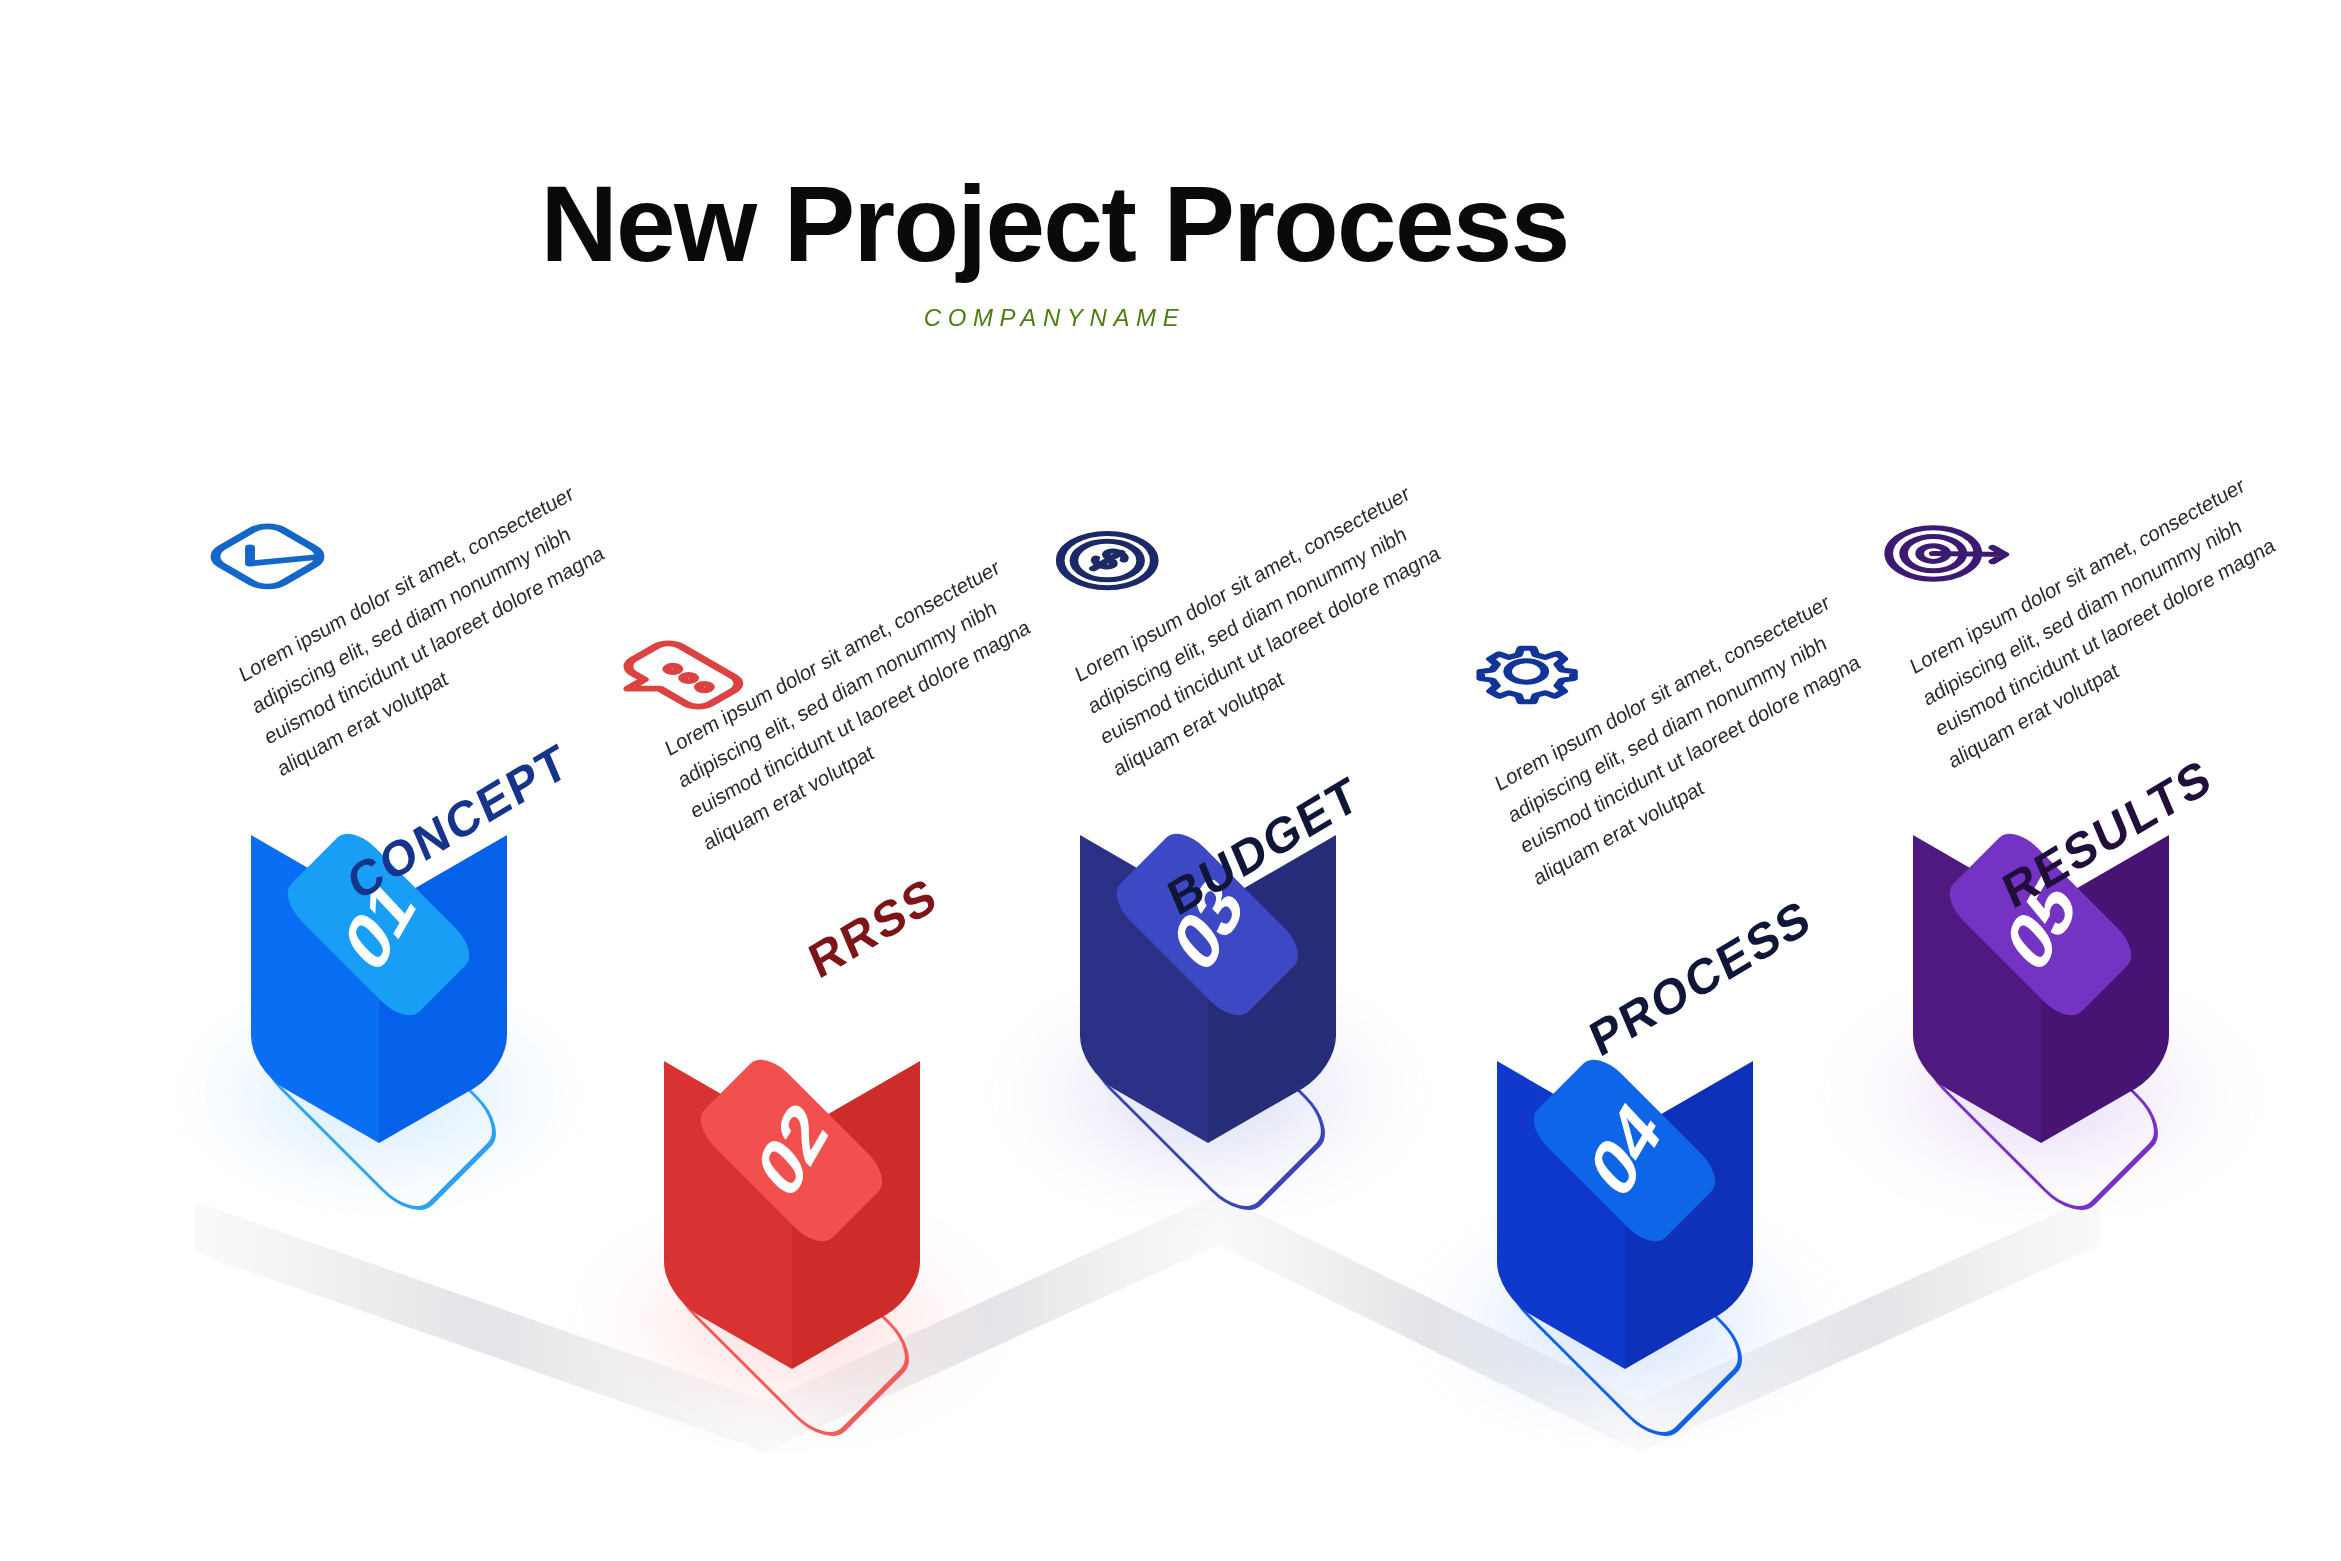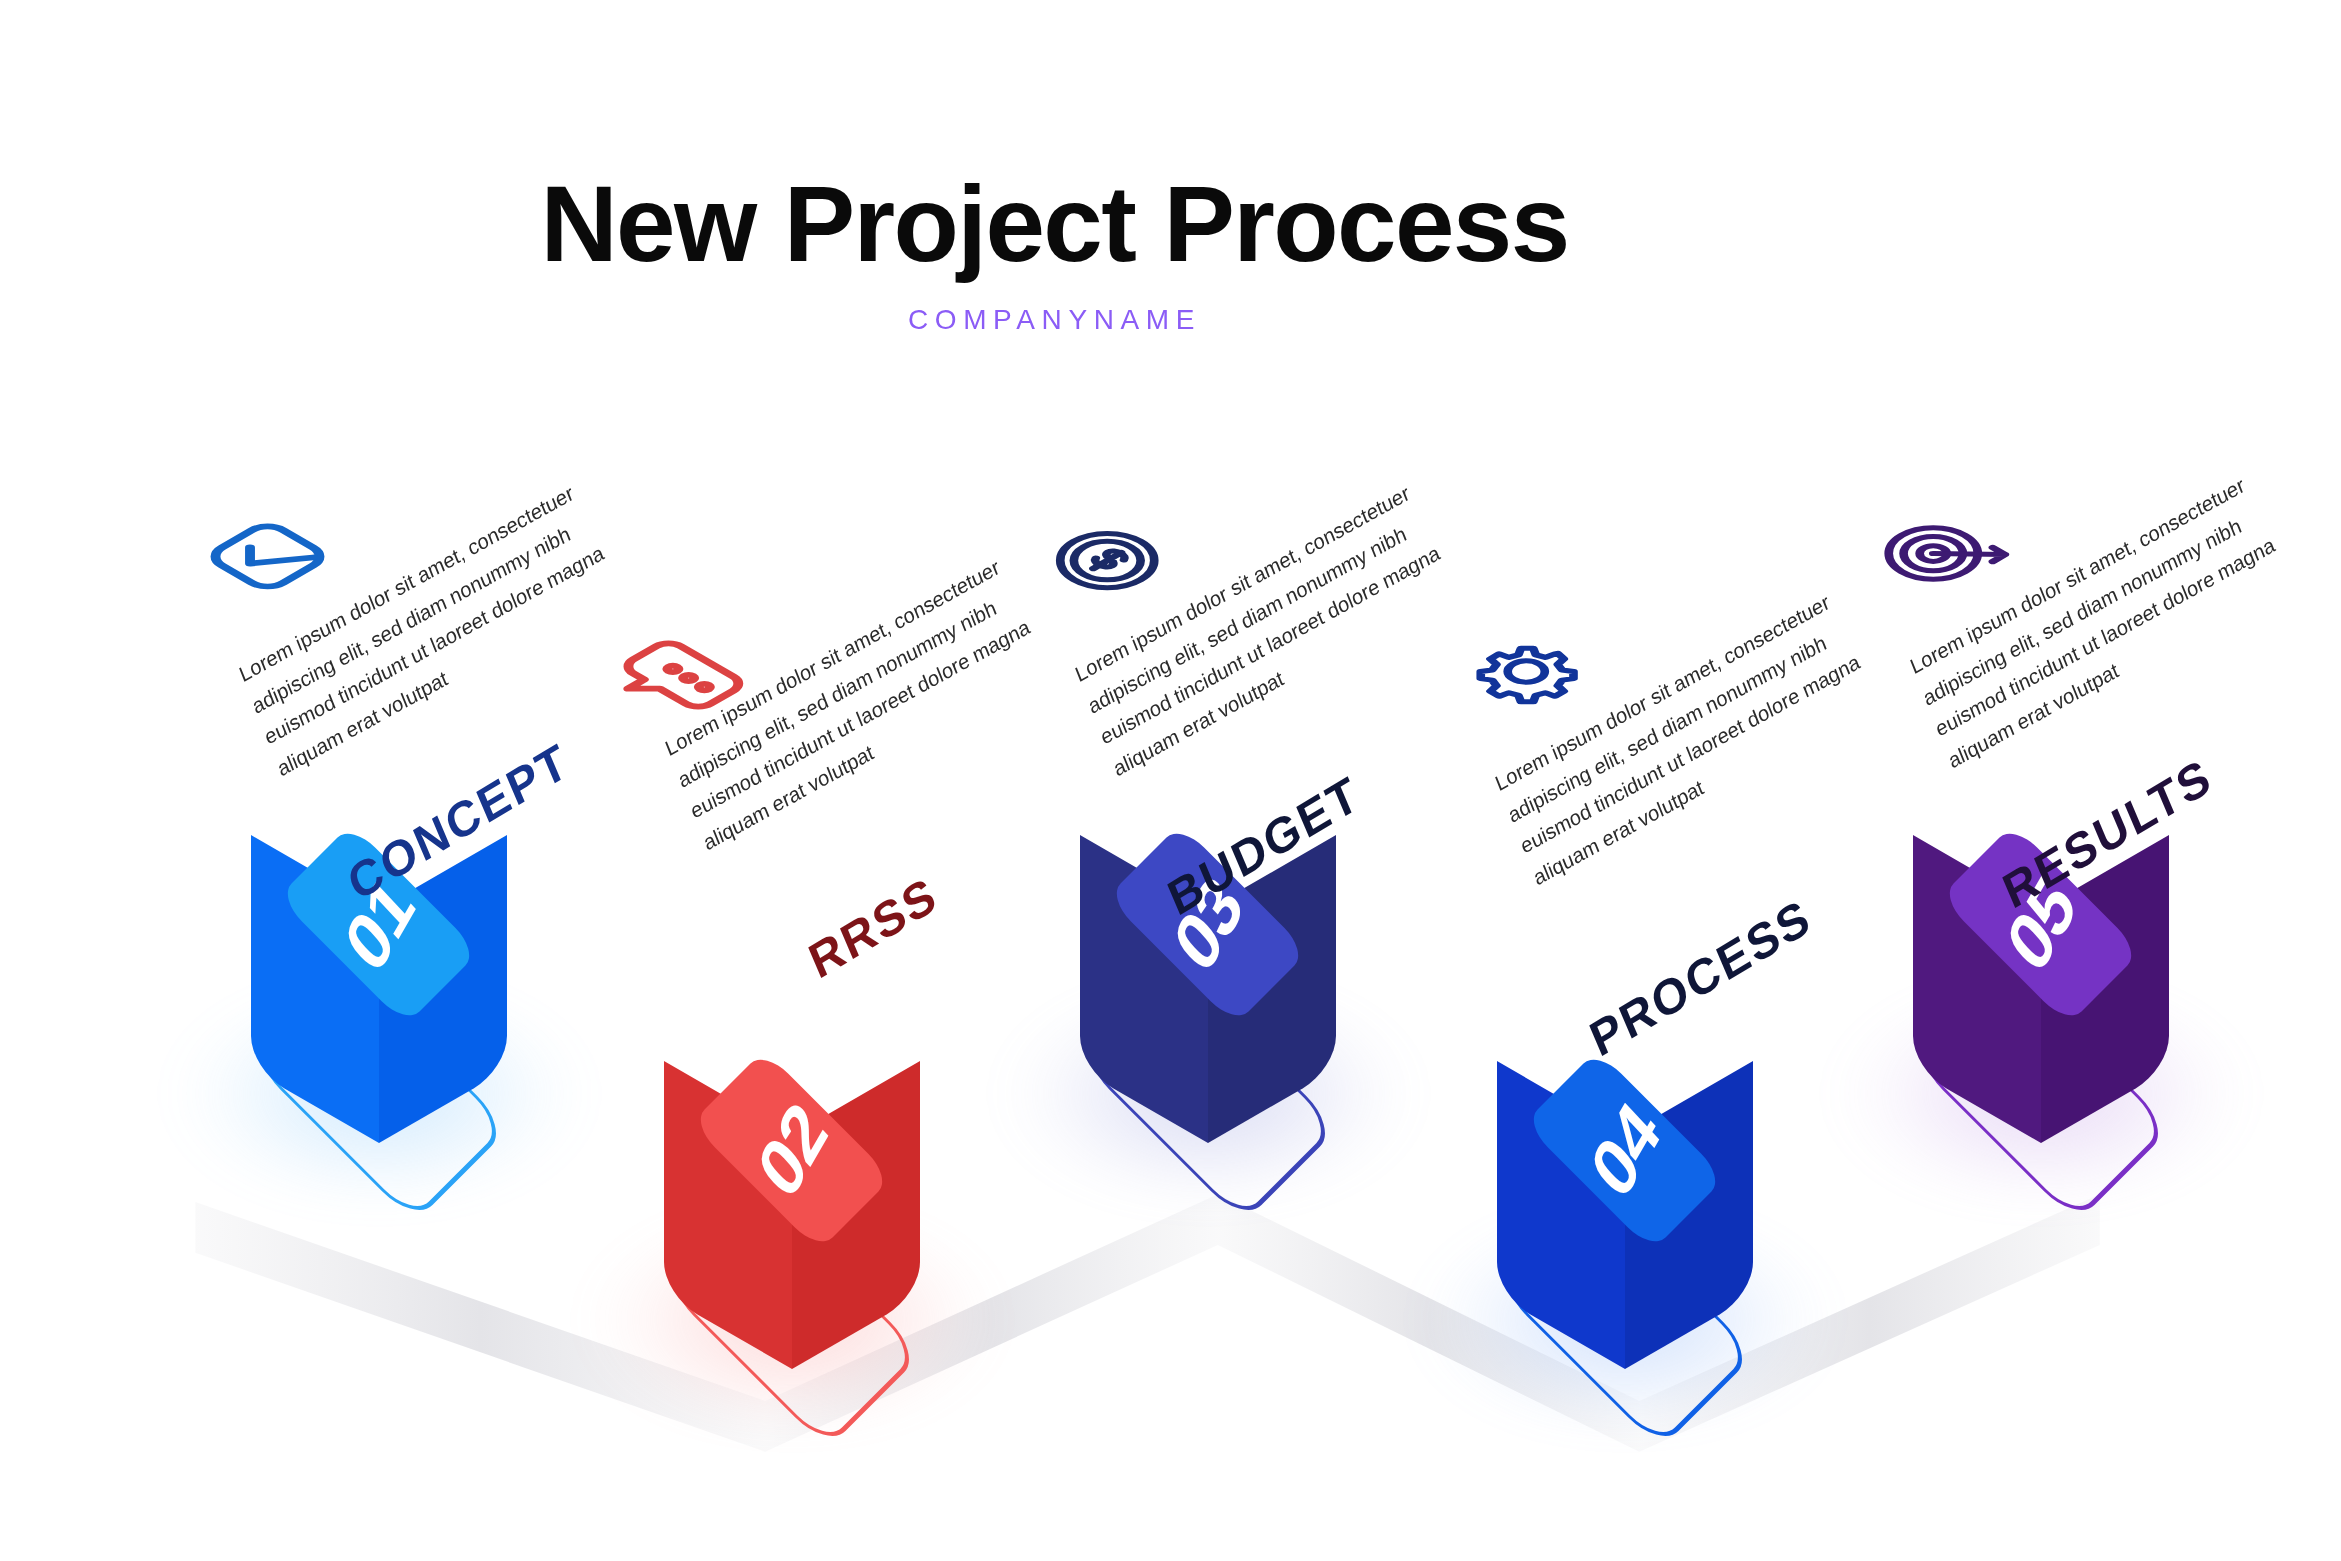--- a/index.html
+++ b/index.html
@@ -6,22 +6,23 @@
   html,body { width:2342px; height:1561px; background:#ffffff; overflow:hidden; }
   body { font-family:"Liberation Sans", sans-serif; position:relative; }
 
   
   #header { position:absolute; left:0; top:168px; width:2109px; text-align:center; }
   #title {
     font-size:107px; font-weight:bold; color:#0a0a0a; letter-spacing:-1.6px;
     line-height:1.05; font-family:"Liberation Sans", sans-serif;
   }
   #subtitle {
-    margin-top:23.4px; font-size:28px; color:#8b5cf6; letter-spacing:6.6px;
+    margin-top:23.4px; font-size:24px; color:#4d7c0f; letter-spacing:6.6px;
     font-weight:normal;
+    font-style:italic;
   }
 
   
   #stage { position:absolute; left:0; top:0; width:2342px; height:1561px; }
   #ribbons { position:absolute; left:0; top:0; width:2342px; height:1561px; }
 
   .step { position:absolute; width:0; height:0; }
 
   
   .base {

